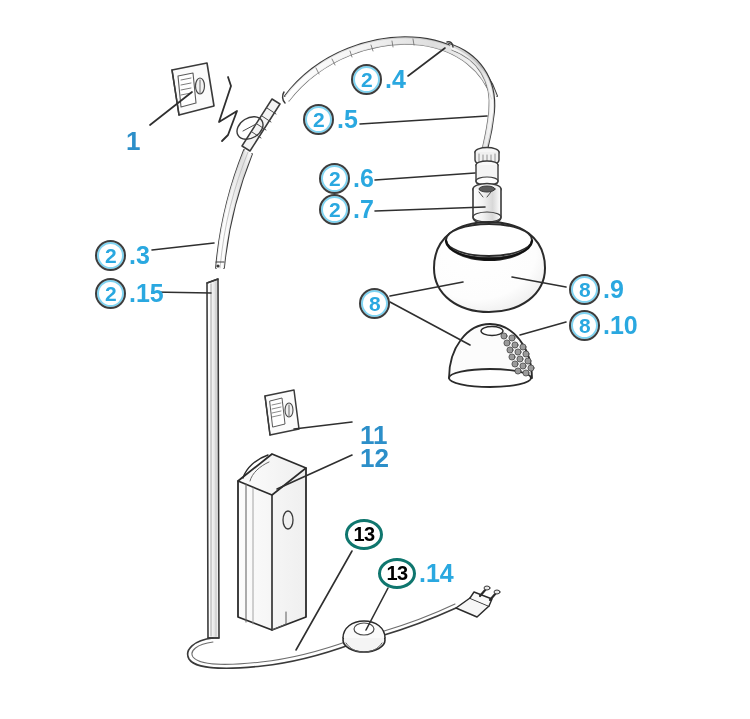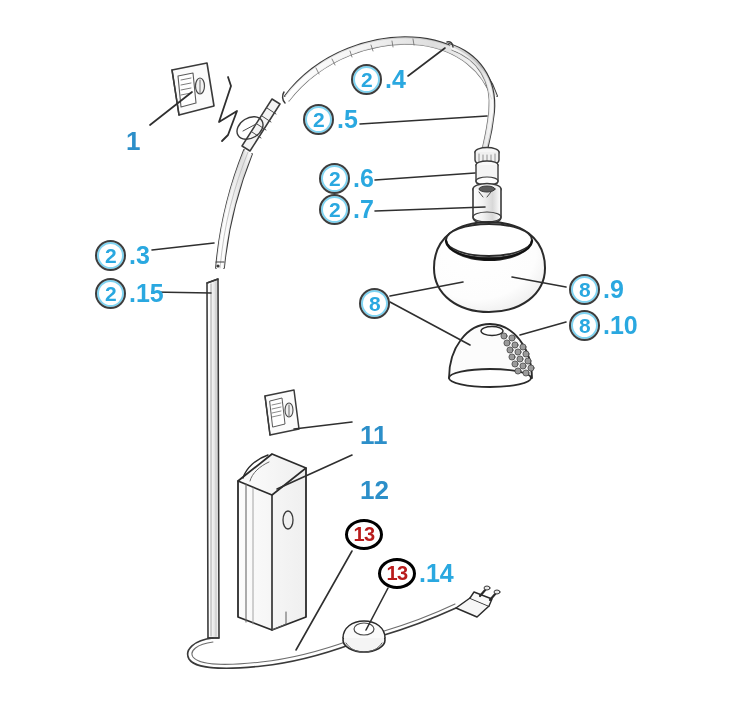--- a/index.html
+++ b/index.html
@@ -36,22 +36,22 @@
     box-sizing:border-box;
   }
   
   .badge.dark{
     border:2.5px solid #3d3d3d;
     color:#2aa8e0;
     box-shadow:inset 0 0 0 2px #7fd4f2;
   }
   
   .badge.light{
-    border:3px solid #000000;
-    color:#b91c1c;
+    border:3px solid #0f766e;
+    color:#000000;
   }
   .badge.wide{width:38px;border-radius:50%;font-size:20px;}
   .suffix{
     color:#2aa8e0;
     font-size:25px;
     font-weight:bold;
     letter-spacing:0px;
   }
   .plain{
     color:#2c8fc9;
@@ -356,21 +356,21 @@
 
 <div class="callout" style="left:569px;top:310px;">
   <span class="badge dark">8</span>
   <span class="suffix">.10</span>
 </div>
 
 <div class="callout" style="left:360px;top:420px;">
   <span class="plain">11</span>
 </div>
 
-<div class="callout" style="left:360px;top:443px;margin-top:32px;">
+<div class="callout" style="left:360px;top:443px;">
   <span class="plain">12</span>
 </div>
 
 <div class="callout" style="left:345px;top:519px;">
   <span class="badge light wide">13</span>
 </div>
 
 <div class="callout" style="left:378px;top:558px;">
   <span class="badge light wide">13</span>
   <span class="suffix">.14</span>

